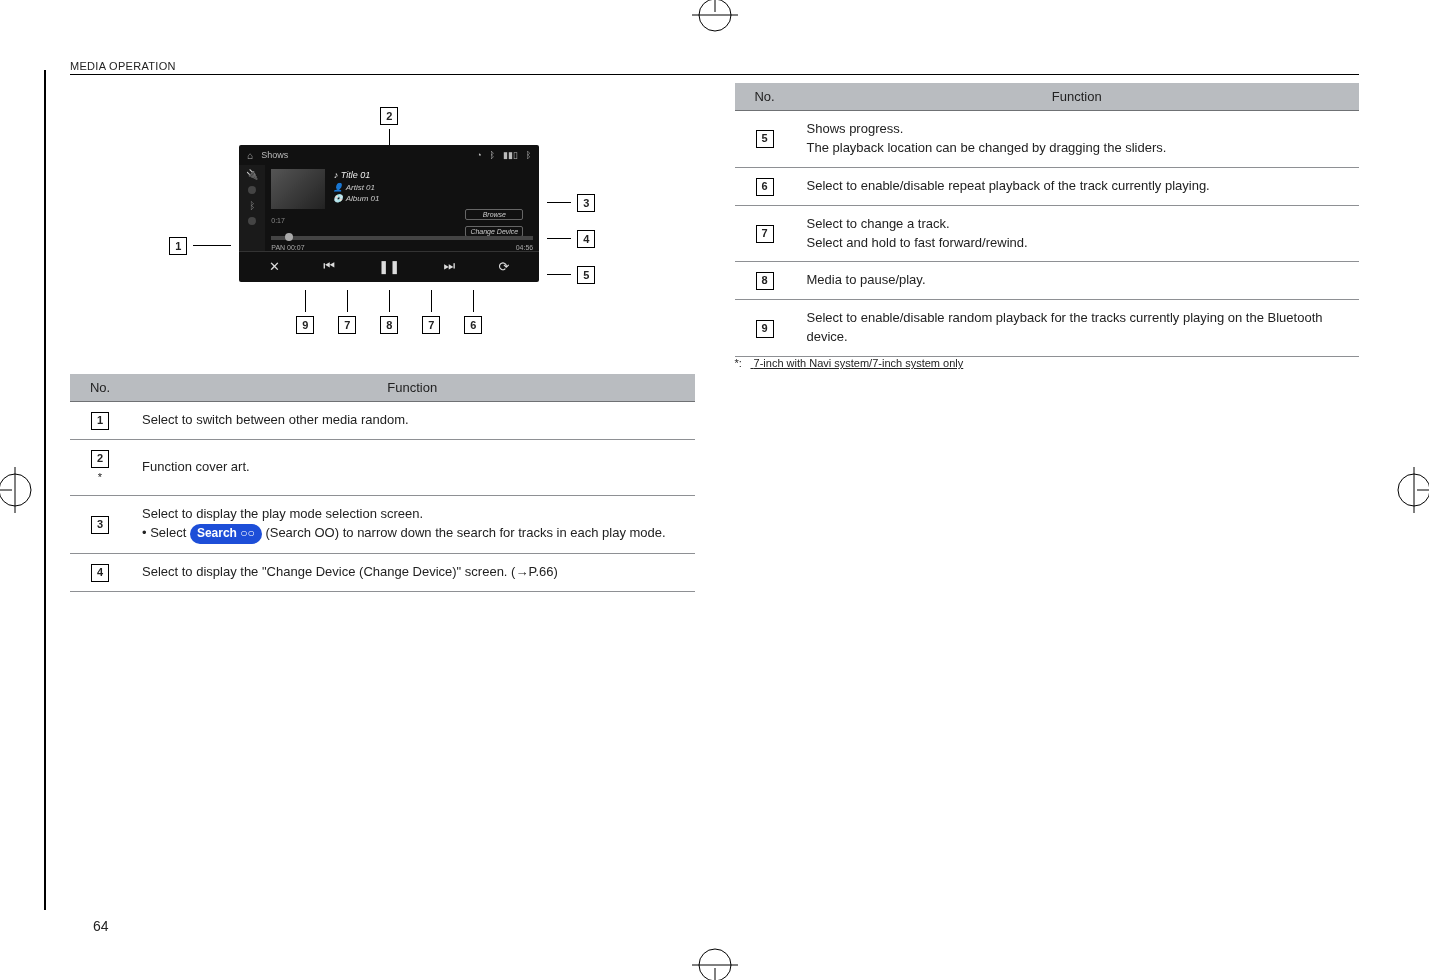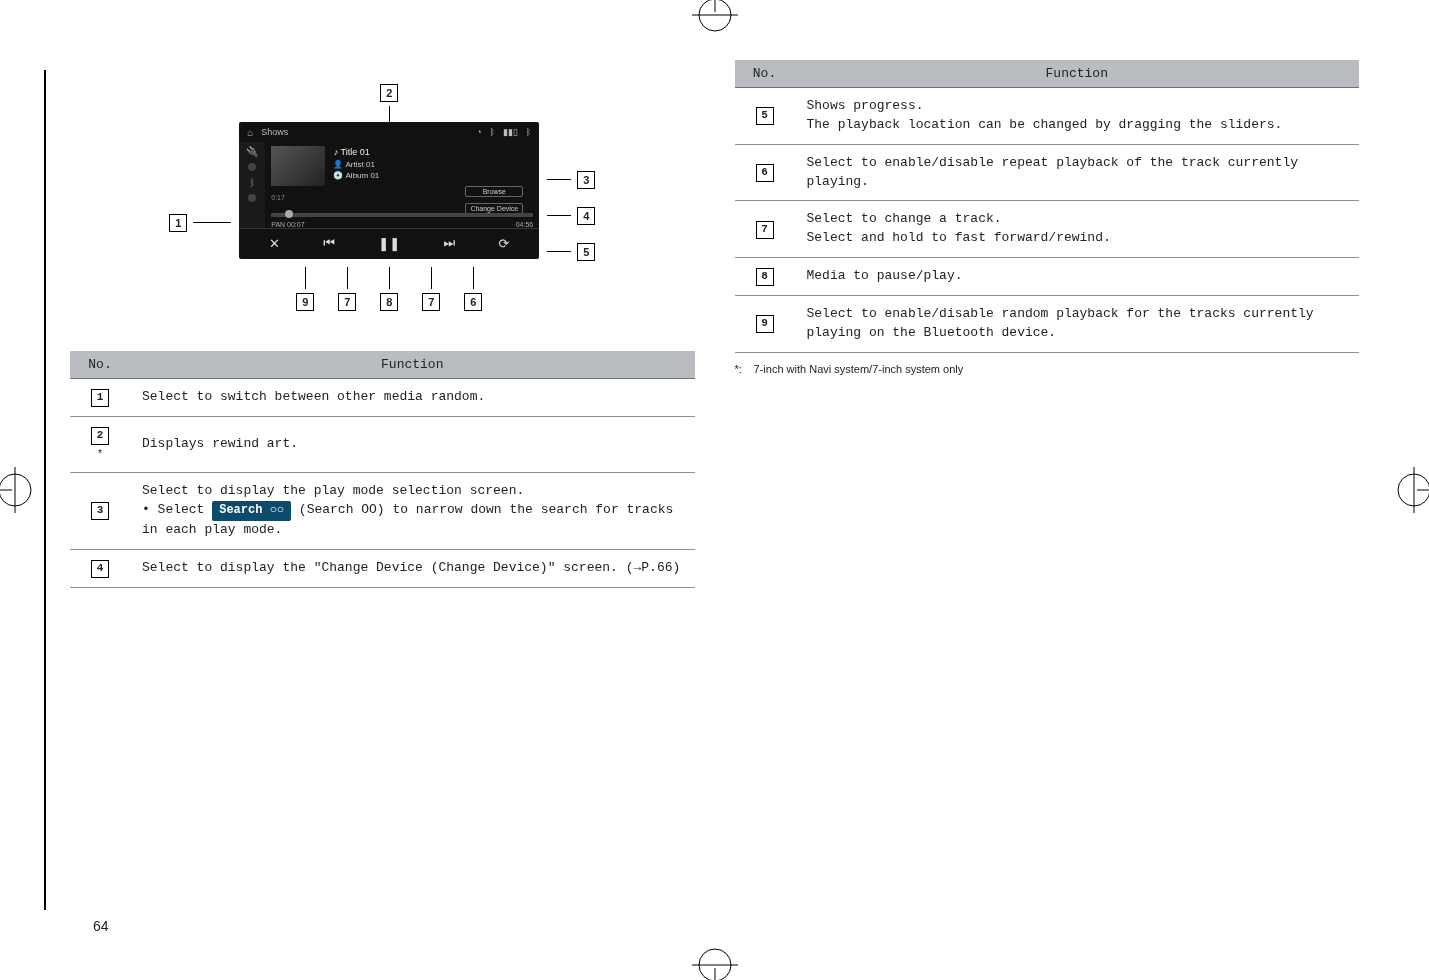--- a/index.html
+++ b/index.html
@@ -160,21 +160,21 @@
   }
   .shot .meta { display:inline-block; vertical-align: top; font-size: 8px; color:#ccc; margin-left: 6px; line-height: 1.4; }
   .shot .meta .t { color:#eee; font-size: 9px; }
   .shot .rightbtns {
     position: absolute;
     right: 10px;
     display: flex;
     flex-direction: column;
     gap: 6px;
   }
-  .shot .row-rel { position: relative; }
+  .shot .row-rel { position: relative; font-style: italic; }
   .shot .tinybtn {
     border: 1px solid #666;
     padding: 1px 4px;
     font-size: 7px;
     color:#ccc;
     border-radius: 2px;
     text-align: center;
   }
   .shot .timebar {
     height: 4px;
@@ -220,21 +220,20 @@
     width: 1px;
     height: 22px;
     background: #000;
   }
 
   
   table.func {
     width: 100%;
     border-collapse: collapse;
     margin-top: 14px;
-    font-family: Liberation Mono, monospace;
   }
   table.func th {
     background: #b9bcc0;
     color: #222;
     font-weight: 400;
     text-align: center;
     padding: 6px 10px;
     font-size: 13px;
   }
   table.func th.no { width: 60px; }
@@ -246,32 +245,32 @@
   }
   table.func td.no {
     text-align: center;
   }
   table.func tr { border-bottom: 1px solid #8e9094; }
   table.func thead tr { border-bottom: 1px solid #6f7174; }
   table.func td .star { font-size: 11px; display: block; margin-top: 2px; }
 
   .pill {
     display: inline-block;
-    background: #0c4a6e;
+    background: #1d4ed8;
     color: #fff;
     padding: 1px 7px 2px;
-    border-radius: 2px;
+    border-radius: 10px;
     font-size: 12px;
     font-weight: 700;
     vertical-align: baseline;
   }
 
   .footnote {
-    margin-top: 10px;
     font-size: 11px;
+    text-decoration: underline;
   }
   .footnote .sym { display:inline-block; width: 16px; }
 
   .pagenum {
     position: absolute;
     left: 93px;
     bottom: 46px;
     font-size: 14px;
   }
 </style>
@@ -303,20 +302,23 @@
   <svg viewBox="0 0 46 46">
       <line x1="26" y1="23" x2="46" y2="23" stroke="#000"></line>
       <line x1="23" y1="0" x2="23" y2="46" stroke="#000"></line>
       <circle cx="23" cy="23" r="16" fill="none" stroke="#000"></circle>
     </svg>
 </div>
 
 <div class="content">
   <div class="spine"></div>
 
+  <div class="header-line">
+    <span>MEDIA OPERATION</span>
+  </div>
 
   <div class="pagewrap">
 
     <div class="col">
 
       <div class="shot-area">
         <div class="callouts-left">
           <div class="callout">
             <span class="nbox">1</span>
             <span class="lead"></span>
@@ -428,21 +430,21 @@
         <tbody>
           <tr>
             <td class="no"><span class="nbox">1</span></td>
             <td>Select to switch between other media random.</td>
           </tr>
           <tr>
             <td class="no">
               <span class="nbox">2</span>
               <span class="star">*</span>
             </td>
-            <td>Displays rewind art.</td>
+            <td>Function cover art.</td>
           </tr>
           <tr>
             <td class="no"><span class="nbox">3</span></td>
             <td>
               <span>Select to display the play mode selection screen.</span><br>
               <span>• Select </span><span class="pill">Search ○○</span><span> (Search OO) to narrow down the search for tracks in each play mode.</span>
             </td>
           </tr>
           <tr>
             <td class="no"><span class="nbox">4</span></td>

